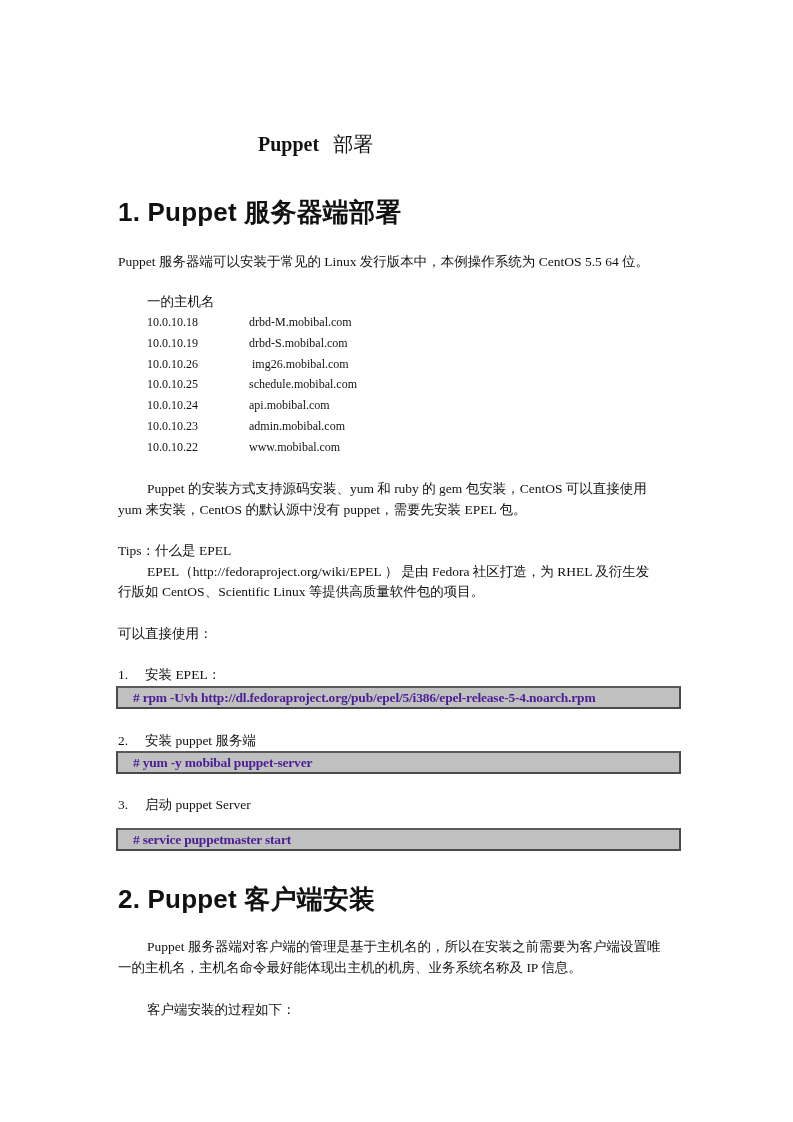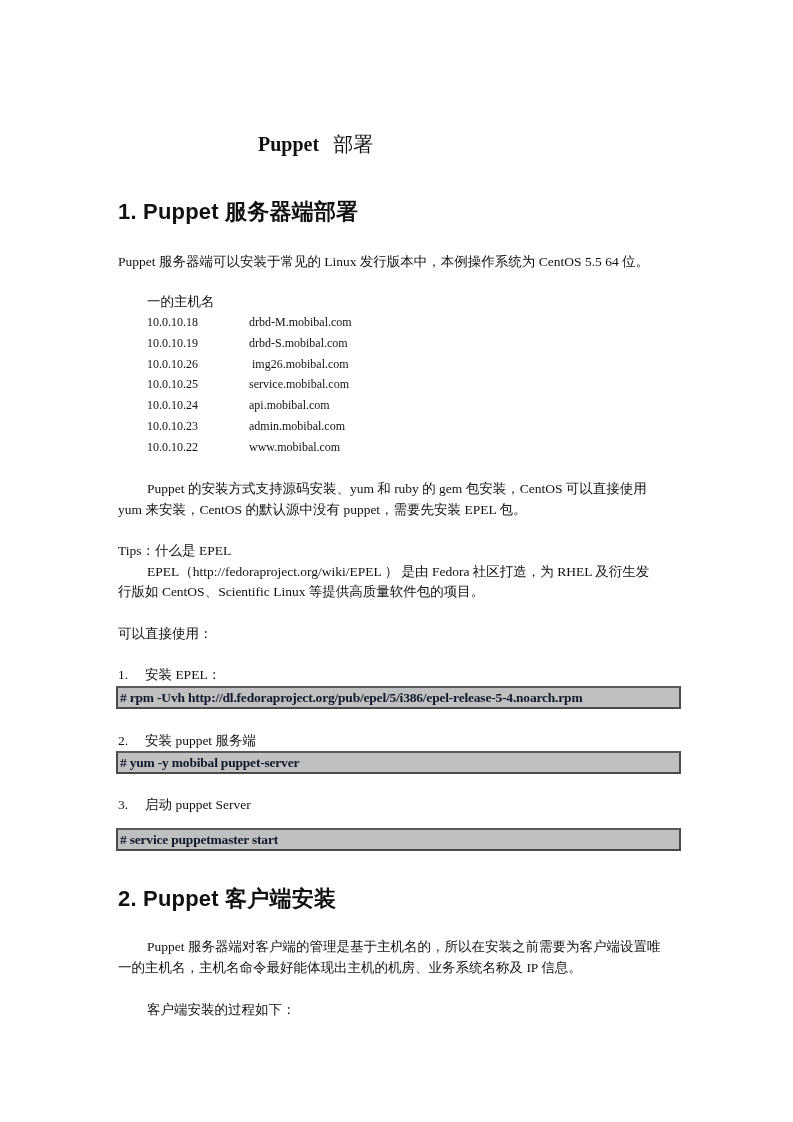--- a/index.html
+++ b/index.html
@@ -14,40 +14,40 @@
     .abs { position: absolute; white-space: nowrap; }
     .title {
       left: 258px; top: 124px;
       font-size: 20px; line-height: 40px;
       font-weight: bold;
     }
     .title .cjk { font-weight: normal; margin-left: 14px; }
     .h1 {
       font-family: "Liberation Sans", "DejaVu Sans", sans-serif;
       font-weight: bold;
-      font-size: 22px; line-height: 28px;
+      font-size: 26px; line-height: 28px;
       left: 118px;
       letter-spacing: 0.2px;
     }
     .p { left: 118px; line-height: 20px; font-size: 13.5px; }
     .indent { left: 147px; }
     .host-row { left: 147px; font-size: 12px; line-height: 20px; }
     .host-row .ip { display: inline-block; width: 102px; }
     .code {
       position: absolute;
       left: 116px; width: 565px; height: 23px;
       background: #c0c0c0;
       border: 2px solid #4a4a4a;
       border-top-color: #5a5a5a;
       font-family: "Liberation Serif", "DejaVu Serif", serif;
       font-weight: bold;
       font-size: 13.5px;
       line-height: 19px;
-      padding-left: 2px;
-      color: #0f172a;
+      padding-left: 15px;
+      color: #4c1d95;
       white-space: nowrap;
       letter-spacing: -0.2px;
     }
     .step { left: 118px; line-height: 20px; }
     .step .num { display: inline-block; width: 27px; }
   </style>
 </head>
 <body>
 
 <div>
@@ -66,21 +66,21 @@
     <div class="abs host-row" style="top:312px;">
       <span class="ip">10.0.10.18</span><span>drbd-M.mobibal.com</span>
     </div>
     <div class="abs host-row" style="top:333px;">
       <span class="ip">10.0.10.19</span><span>drbd-S.mobibal.com</span>
     </div>
     <div class="abs host-row" style="top:354px;">
       <span class="ip">10.0.10.26</span><span style="white-space:pre;"> img26.mobibal.com</span>
     </div>
     <div class="abs host-row" style="top:374px;">
-      <span class="ip">10.0.10.25</span><span>service.mobibal.com</span>
+      <span class="ip">10.0.10.25</span><span>schedule.mobibal.com</span>
     </div>
     <div class="abs host-row" style="top:395px;">
       <span class="ip">10.0.10.24</span><span>api.mobibal.com</span>
     </div>
     <div class="abs host-row" style="top:416px;">
       <span class="ip">10.0.10.23</span><span>admin.mobibal.com</span>
     </div>
     <div class="abs host-row" style="top:437px;">
       <span class="ip">10.0.10.22</span><span>www.mobibal.com</span>
     </div>

